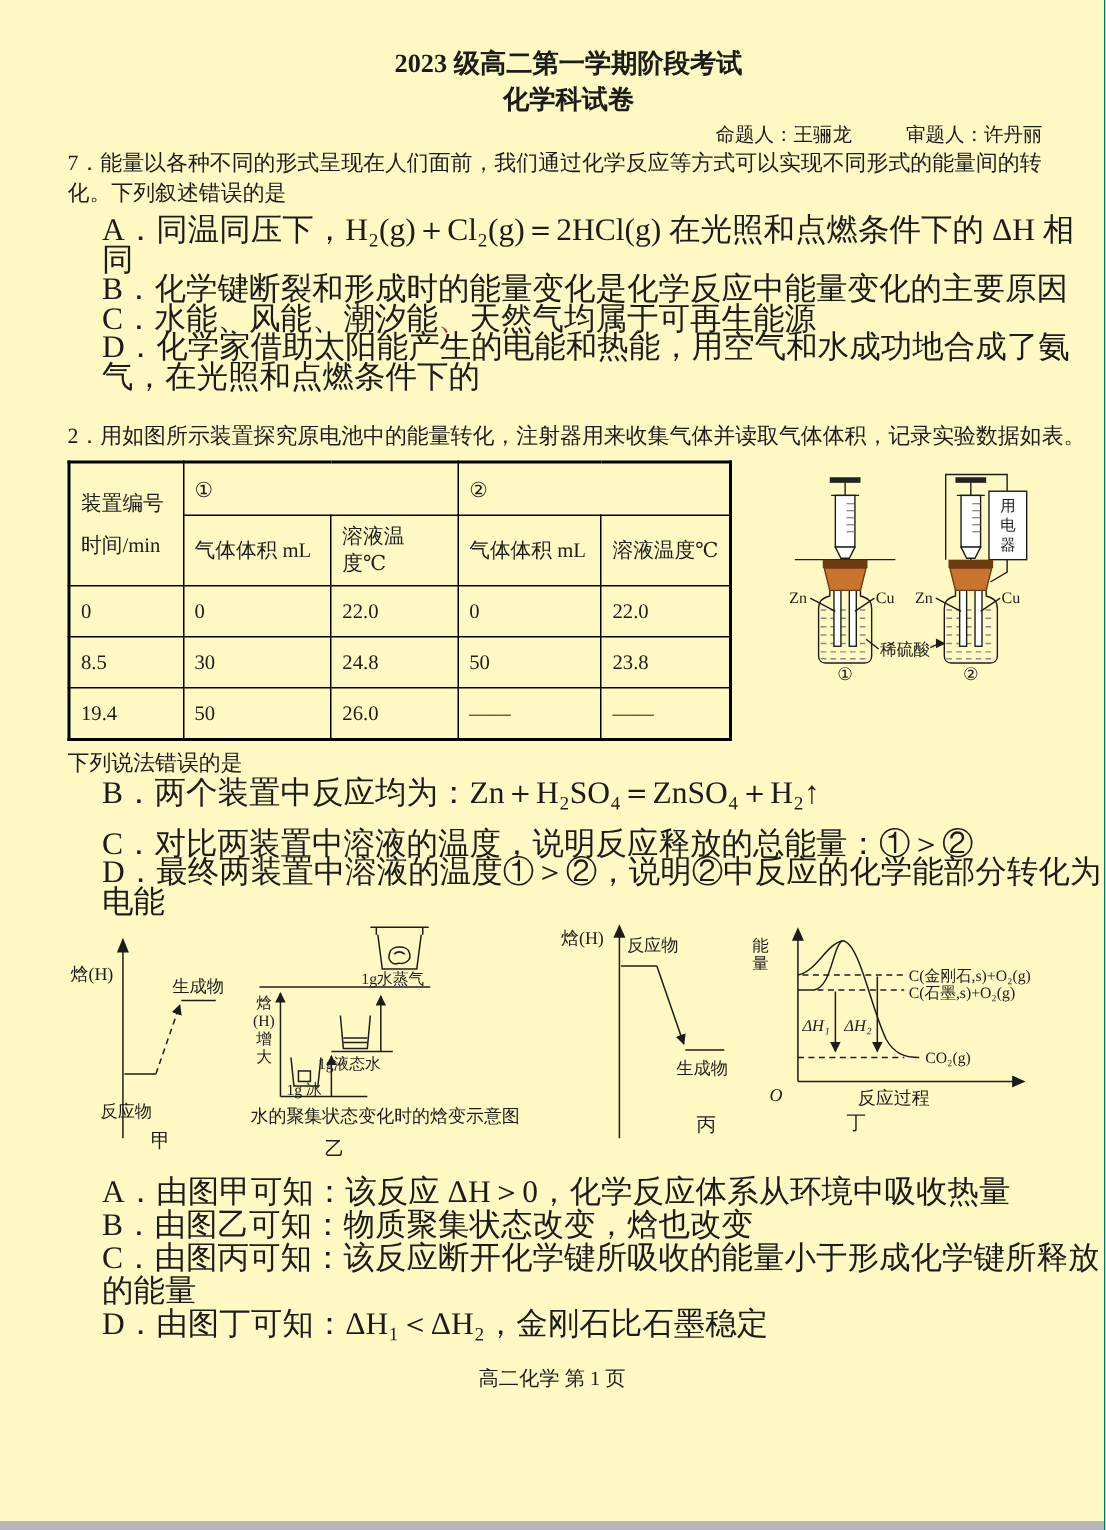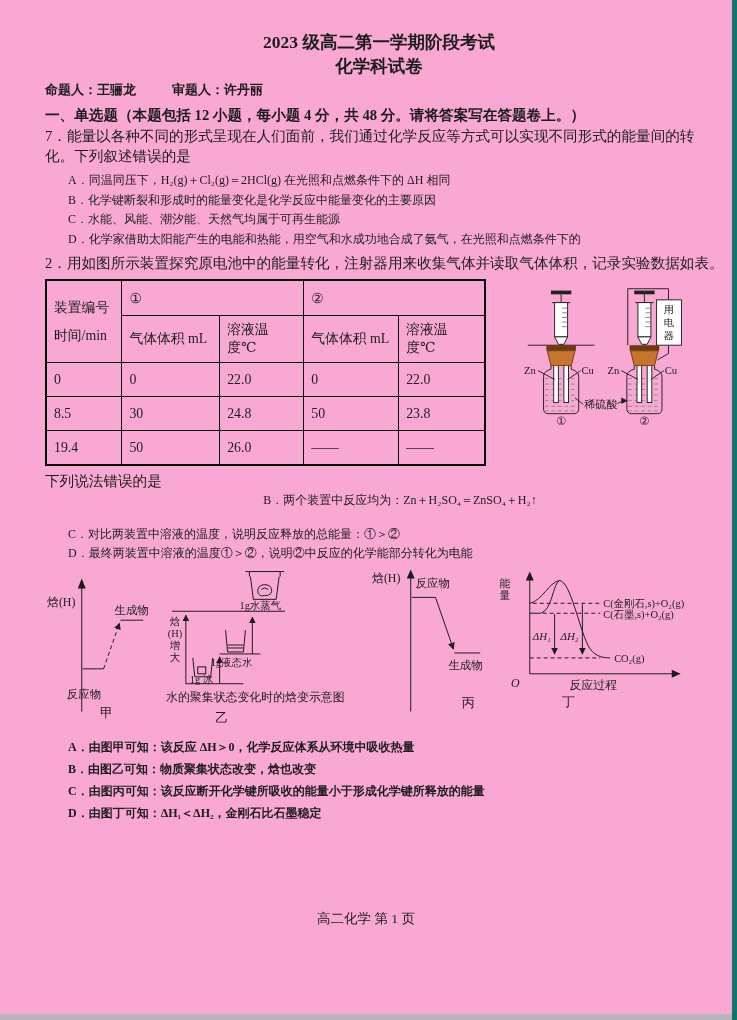--- a/index.html
+++ b/index.html
@@ -1,72 +1,71 @@
 <!DOCTYPE html>
 <html><head>
 <meta charset="utf-8">
 <style>
   html,body{margin:0;padding:0;background:#e9e9e9;}
-  .page{position:relative;width:737px;height:1020px;background:#f9a8d4;box-sizing:border-box;
+  .page{position:relative;width:737px;height:1020px;background:#fef9c3;box-sizing:border-box;
         padding:30px 0 0 45px;font-family:"Liberation Serif","DejaVu Serif",serif;color:#1c1c1c;
-        border-right:5px solid #0f766e;overflow:hidden;}
+        border-right:1px solid #0f766e;overflow:hidden;}
   .bottom-strip{position:absolute;left:0;bottom:0;width:100%;height:6px;background:#b7b7ba;}
   .exam-title{font-size:17.5px;font-weight:bold;text-align:center;line-height:24px;width:668px;}
-  .authors{font-size:13px;font-weight:bold;text-align:left;width:650px;margin-top:2px;line-height:19px;}
+  .authors{font-size:13px;font-weight:normal;text-align:right;width:650px;margin-top:2px;line-height:19px;}
   .authors .reviewer{margin-left:36px;}
   .section-heading{font-size:14.6px;font-weight:bold;margin-top:6px;line-height:21px;}
   .stem{font-size:14.6px;line-height:20px;}
-  .option{font-size:12px;line-height:19.5px;padding-left:23px;}
+  .option{font-size:21px;line-height:19.5px;padding-left:23px;}
   .opts{margin-top:5px;}
   .red{color:#b0392f;}
   .fig-row{display:flex;align-items:flex-start;margin-top:6px;gap:27px;}
   table.data{border-collapse:collapse;border:2px solid #000;font-size:13.8px;table-layout:fixed;}
   table.data td{border:1px solid #000;padding:2px 7px;vertical-align:middle;overflow:hidden;}
   tr.r-top td{height:30px;}
   tr.r-head td{height:42px;}
   tr.r-data td{height:29px;}
   td.corner div{line-height:19px;}
   td.corner div:first-child{margin-bottom:9px;}
   .ask{font-size:14.6px;line-height:20px;margin-top:5px;}
-  .opt-gap{margin-bottom:14px;text-align:center;}
+  .opt-gap{margin-bottom:14px;}
   .q3-stem{margin-top:6px;}
   .diagrams-row{display:flex;align-items:flex-start;margin-top:2px;}
   .q3-opts{margin-top:8px;}
-  .q3-opts .option{line-height:22px;font-weight:bold;}
+  .q3-opts .option{line-height:22px;}
   .footer{position:absolute;left:0;top:910px;width:100%;text-align:center;font-size:13.5px;}
   svg{display:block;}
   svg text{font-family:"Liberation Serif","DejaVu Serif",serif;fill:#1c1c1c;}
   .stroke{stroke:#1c1c1c;fill:none;stroke-width:1;}
 </style>
 </head>
 <body>
 
 <div class="page">
 
   <div class="exam-title">2023 级高二第一学期阶段考试</div>
   <div class="exam-title">化学科试卷</div>
 
   <div class="authors">
     <span>命题人：王骊龙</span><span class="reviewer">审题人：许丹丽</span>
   </div>
 
-  <div class="section-heading">一、单选题（本题包括 12 小题，每小题 4 分，共 48 分。请将答案写在答题卷上。）</div>
 
   <div>
     <div class="stem">7．能量以各种不同的形式呈现在人们面前，我们通过化学反应等方式可以实现不同形式的能量间的转</div>
     <div class="stem">化。下列叙述错误的是</div>
     <div class="opts">
       <div class="option">A．同温同压下，H₂(g)＋Cl₂(g)＝2HCl(g) 在光照和点燃条件下的 ΔH 相同</div>
       <div class="option">B．化学键断裂和形成时的能量变化是化学反应中能量变化的主要原因</div>
       <div class="option"><span>C．水能、风能、潮汐能</span><span class="red">、</span><span>天然气均属于可再生能源</span></div>
       <div class="option">D．化学家借助太阳能产生的电能和热能，用空气和水成功地合成了氨气，在光照和点燃条件下的</div>
     </div>
   </div>
 
-  <div style="margin-top:4px;">
+  <div style="margin-top:20px;">
     <div class="stem">2．用如图所示装置探究原电池中的能量转化，注射器用来收集气体并读取气体体积，记录实验数据如表。</div>
 
     <div class="fig-row">
       <table class="data">
         <colgroup>
             <col style="width:78px">
             <col style="width:104px">
             <col style="width:88px">
             <col style="width:100px">
             <col style="width:90px">

